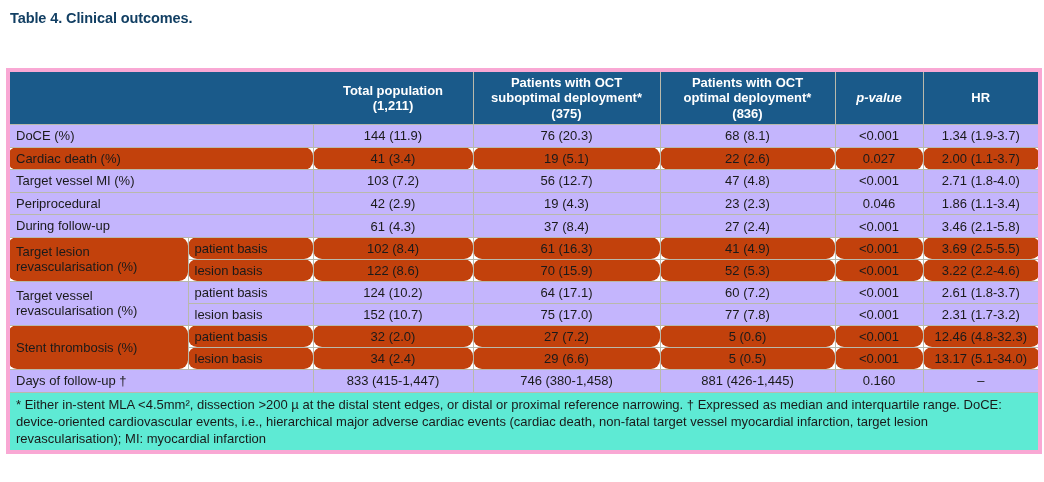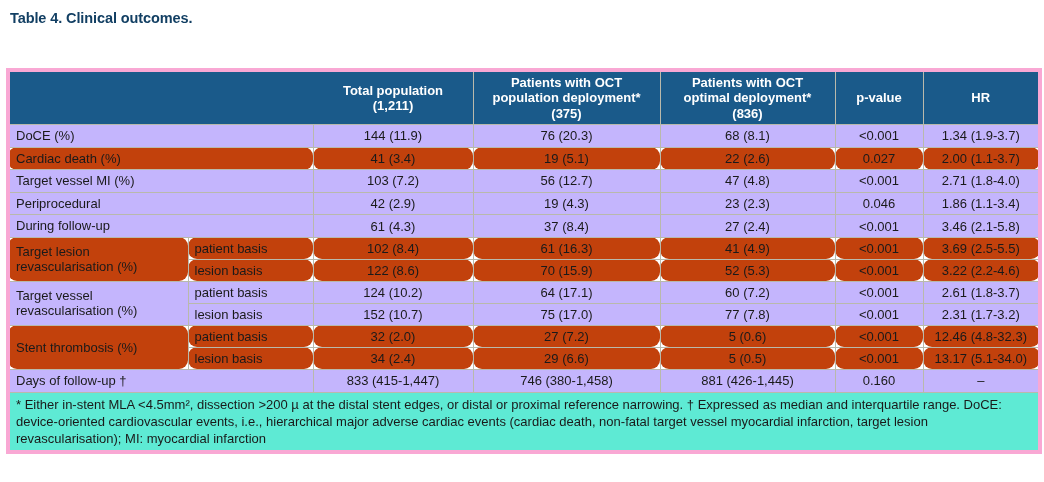--- a/index.html
+++ b/index.html
@@ -77,21 +77,21 @@
     font-size: 12.5px;
     padding-left: 8px;
   }
   td.footnote {
     text-align: left;
     font-size: 12.4px;
     line-height: 1.32;
     background: #5eead4;
     padding: 5px 7px 6px 7px;
   }
-  .ital { }
+  .ital { font-style: italic; }
 </style>
 </head>
 <body>
 
 <div id="page">
 
   <div class="table-caption">Table 4. Clinical outcomes.</div>
 
   <table class="clinical">
     <colgroup>
@@ -105,21 +105,21 @@
     </colgroup>
     <thead>
       <tr>
         <th class="blank-head" colspan="2"></th>
         <th>
           <span>Total population</span><br>
           <span>(1,211)</span>
         </th>
         <th>
           <span>Patients with OCT</span><br>
-          <span>population deployment*</span><br>
+          <span>suboptimal deployment*</span><br>
           <span>(375)</span>
         </th>
         <th>
           <span>Patients with OCT</span><br>
           <span>optimal deployment*</span><br>
           <span>(836)</span>
         </th>
         <th class="ital">p-value</th>
         <th>HR</th>
       </tr>

